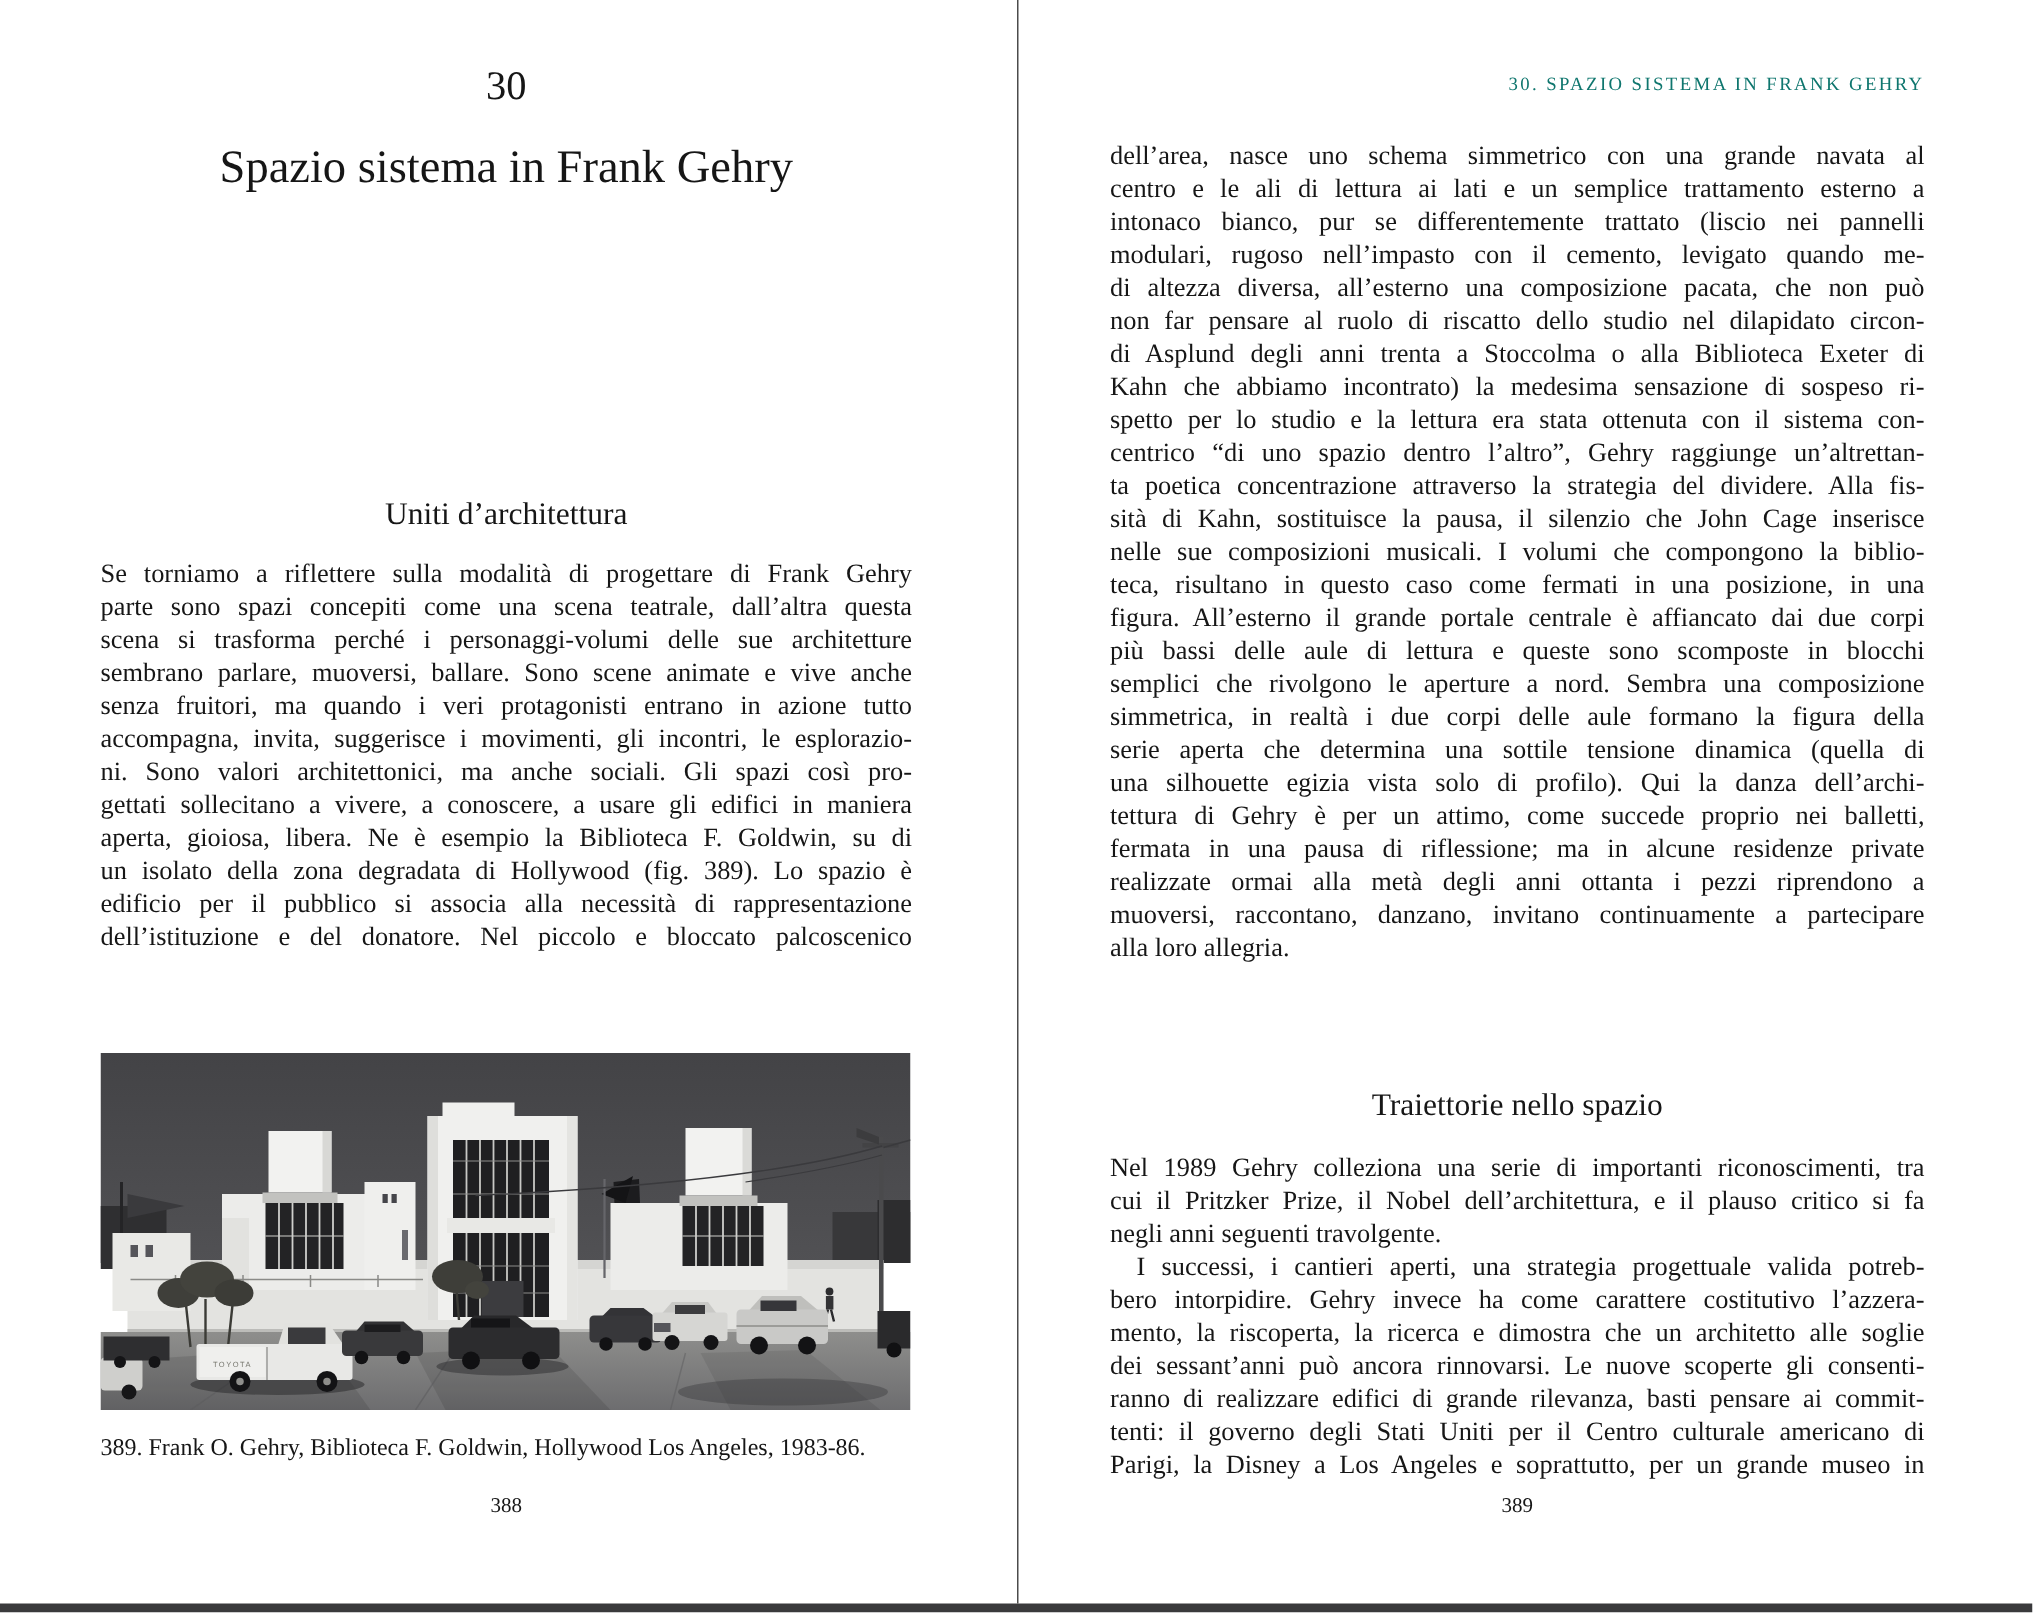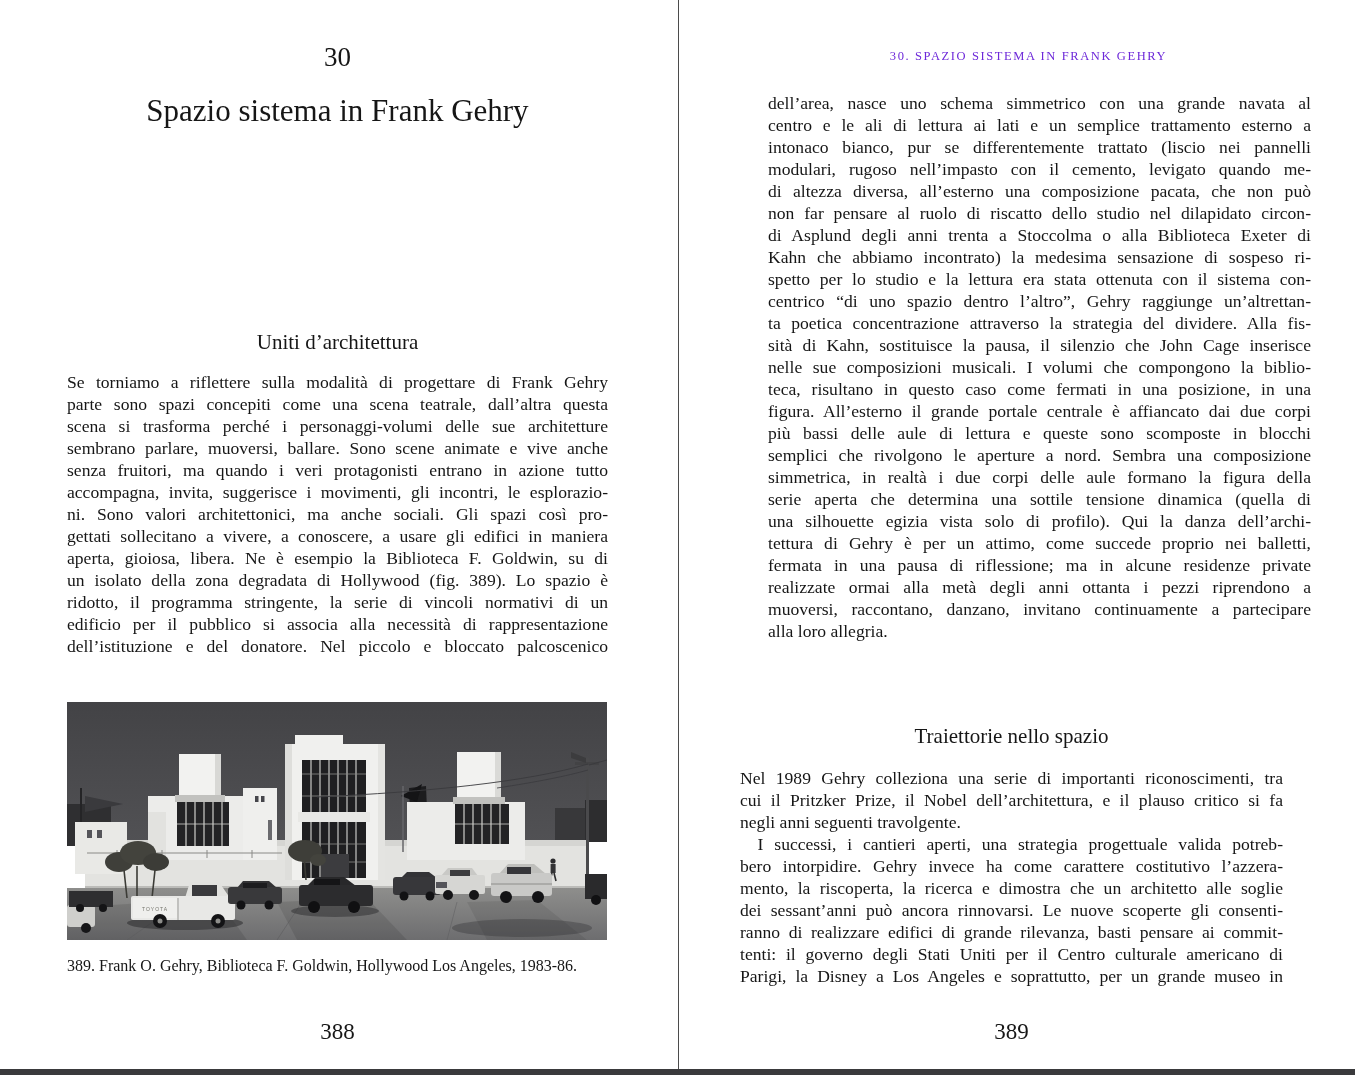--- a/index.html
+++ b/index.html
@@ -13,35 +13,35 @@
   .page-left{left:67px;width:541px;}
   .page-right{left:740px;width:543px;}
 
   .chapter-number{position:absolute;top:42px;left:0;width:100%;text-align:center;font-size:27px;}
   .chapter-title{position:absolute;top:93px;left:0;width:100%;text-align:center;font-size:31px;}
   .section-heading{position:absolute;left:0;width:100%;text-align:center;font-size:21px;}
   .sh-left{top:330px;}
   .sh-right{top:724px;}
 
   .running-header{
-    position:absolute;top:49px;left:17px;width:100%;text-align:center;
-    font-size:12.5px;letter-spacing:1.6px;color:#6d28d9;
+    position:absolute;top:49px;left:0;width:100%;text-align:right;
+    font-size:12.5px;letter-spacing:1.6px;color:#0f766e;
   }
 
   .body-block{position:absolute;left:0;width:100%;font-size:17.6px;line-height:22px;}
   .bb-left{top:371px;}
-  .bb-right1{top:92px;margin-left:28px;}
+  .bb-right1{top:92px;}
   .bb-right2{top:767px;}
   .tline{text-align:justify;text-align-last:justify;white-space:normal;}
   .tline-last{text-align-last:left;}
 
   .figure-box{position:absolute;top:702px;left:0;width:540px;height:238px;}
   .figure-box svg{display:block;}
   .figure-caption{position:absolute;top:957px;left:0;width:100%;font-size:16px;text-align:left;}
-  .page-number{position:absolute;top:1019px;left:0;width:100%;text-align:center;font-size:23px;}
+  .page-number{position:absolute;top:997px;left:0;width:100%;text-align:center;font-size:14px;}
 
   .gutter-line{position:absolute;left:678px;top:0;width:1px;height:1069px;background:#4b4b4b;}
   .bottom-bar{position:absolute;left:0;bottom:0;width:1355px;height:6px;background:#3a3a3c;}
 </style>
 </head>
 <body>
 
 <div class="page page-left">
   <div class="chapter-number">30</div>
   <div class="chapter-title">Spazio sistema in Frank Gehry</div>
@@ -51,21 +51,20 @@
       <div class="tline">Se torniamo a riflettere sulla modalità di progettare di Frank Gehry</div>
       <div class="tline">parte sono spazi concepiti come una scena teatrale, dall’altra questa</div>
       <div class="tline">scena si trasforma perché i personaggi-volumi delle sue architetture</div>
       <div class="tline">sembrano parlare, muoversi, ballare. Sono scene animate e vive anche</div>
       <div class="tline">senza fruitori, ma quando i veri protagonisti entrano in azione tutto</div>
       <div class="tline">accompagna, invita, suggerisce i movimenti, gli incontri, le esplorazio-</div>
       <div class="tline">ni. Sono valori architettonici, ma anche sociali. Gli spazi così pro-</div>
       <div class="tline">gettati sollecitano a vivere, a conoscere, a usare gli edifici in maniera</div>
       <div class="tline">aperta, gioiosa, libera. Ne è esempio la Biblioteca F. Goldwin, su di</div>
       <div class="tline">un isolato della zona degradata di Hollywood (fig. 389). Lo spazio è</div>
-      <div class="tline">ridotto, il programma stringente, la serie di vincoli normativi di un</div>
       <div class="tline">edificio per il pubblico si associa alla necessità di rappresentazione</div>
       <div class="tline">dell’istituzione e del donatore. Nel piccolo e bloccato palcoscenico</div>
     </div>
 
   <div class="figure-box">
     <svg width="540" height="238" viewBox="0 0 540 238" xmlns="http://www.w3.org/2000/svg">
       <defs>
         <linearGradient id="lotGrad" x1="0" y1="0" x2="0" y2="1">
           <stop offset="0" stop-color="#8e8e8c"></stop>
           <stop offset="1" stop-color="#6d6d6f"></stop>

